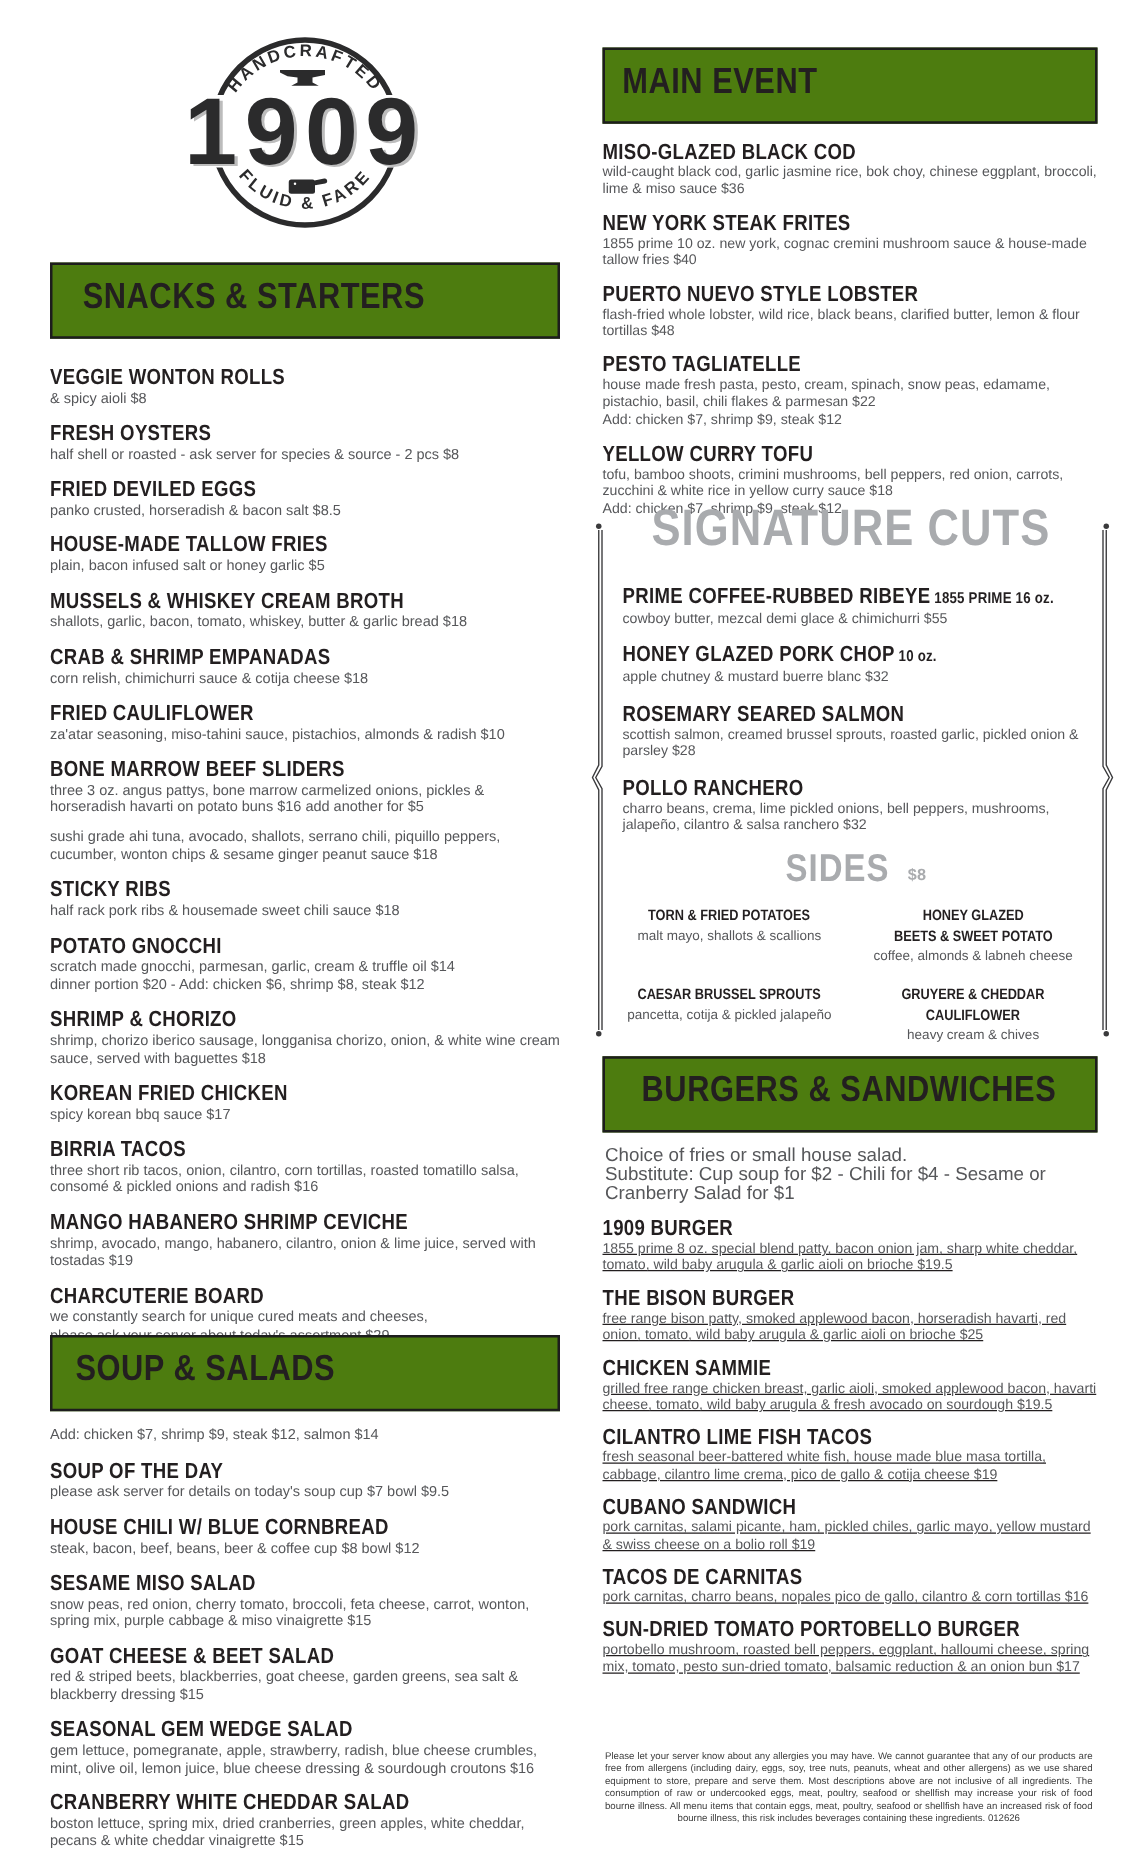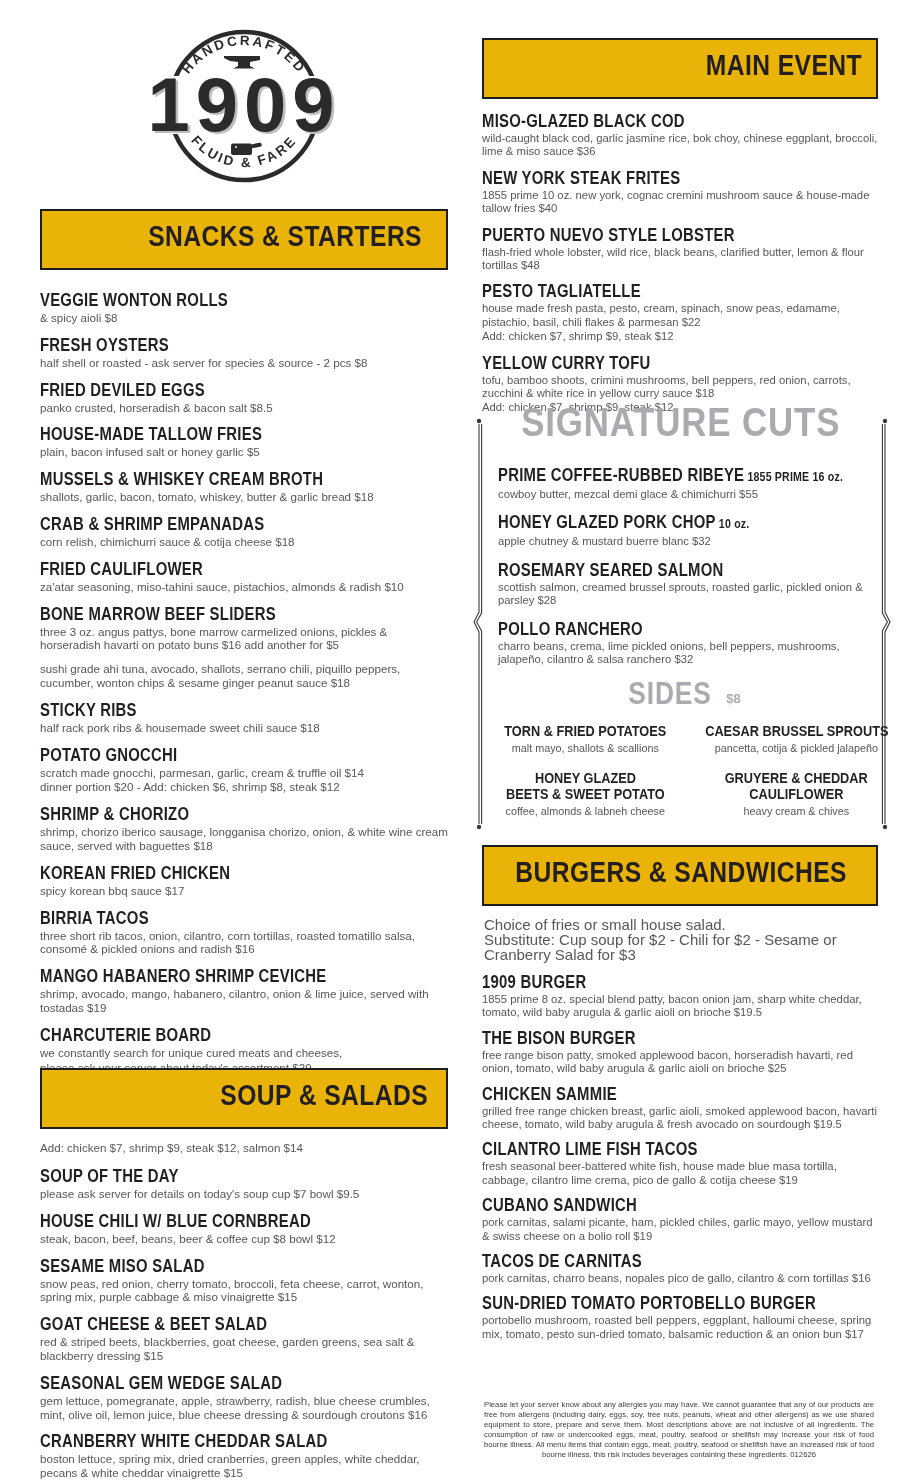--- a/index.html
+++ b/index.html
@@ -14,22 +14,22 @@
 
   
   .cond{display:inline-block;transform:scaleX(0.85);transform-origin:0 50%;white-space:nowrap;}
   .cond-c{display:inline-block;transform:scaleX(0.85);transform-origin:50% 50%;white-space:nowrap;}
 
   
   .logo-wrap{width:230px;margin:20px auto 0;}
 
   
   .section-box{
-    background:#eab308;border:2.5px solid #1d1d1d;
-    text-align:right;padding:8px 0 10px;line-height:34px;
+    background:#4d7c0f;border:2.5px solid #1d1d1d;
+    text-align:left;padding:8px 0 10px;line-height:34px;
   }
   .box-title{font-size:29px;font-weight:bold;color:#231f20;letter-spacing:.5px;}
 
   
   .items{margin-top:18px;}
   .menu-item{margin-bottom:10px;}
   .item-name{font-size:17.5px;font-weight:bold;color:#231f20;line-height:20px;letter-spacing:.3px;}
   .name-suffix{font-size:12.5px;letter-spacing:.2px;}
   .item-desc{font-size:11.6px;color:#56575a;line-height:13.8px;margin-top:1px;}
   .col-right .item-desc{font-size:11.3px;line-height:13.4px;}
@@ -46,27 +46,27 @@
   .sig-items{margin-top:8px;padding:0 24px 0 28px;}
   .sig-items .menu-item{margin-bottom:11px;}
   .bracket{position:absolute;top:16px;width:14px;height:416px;}
   .bracket-left{left:2px;}
   .bracket-right{right:0;transform:scaleX(-1);}
 
   .sides-header{text-align:center;margin-top:4px;line-height:34px;}
   .sides-title{font-size:31px;font-weight:bold;color:#a9abae;letter-spacing:1px;}
   .sides-price{font-size:13px;color:#a9abae;font-weight:bold;margin-left:7px;position:relative;top:-1px;}
   .sides-grid{display:grid;grid-template-columns:1fr 1fr;gap:15px 8px;margin-top:6px;padding:0 20px;text-align:center;}
-  .side-name{font-size:15px;font-weight:bold;color:#231f20;line-height:16.5px;text-align:center;}
+  .side-name{font-size:12px;font-weight:bold;color:#231f20;line-height:16.5px;text-align:center;}
   .side-desc{font-size:10.8px;color:#56575a;line-height:13px;margin-top:2px;}
 
   
   .burgers-block{position:absolute;top:845px;left:0;width:396px;}
   .section-note{font-size:15px;color:#56575a;line-height:15px;margin:11px 0 8px 2px;}
-  .burgers-block .items{margin-top:10px;}
+  .burgers-block .items{margin-top:10px;text-decoration:underline;}
   .burgers-block .menu-item{margin-bottom:8px;}
 
   
   .soup-block{position:absolute;top:1068px;left:0;width:408px;}
   .soup-note{font-size:11.6px;color:#56575a;margin:12px 0 10px;}
   .soup-block .items{margin-top:12px;}
 
   
   .disclaimer{
     position:absolute;top:1400px;left:2px;width:390px;
@@ -279,43 +279,43 @@
 
       <div class="sides-header">
         <span class="sides-title cond-c">SIDES</span><span class="sides-price">$8</span>
       </div>
       <div class="sides-grid">
           <div class="side-item">
             <div class="side-name"><span class="cond-c">TORN &amp; FRIED POTATOES</span></div>
             <div class="side-desc">malt mayo, shallots &amp; scallions</div>
           </div>
           <div class="side-item">
-            <div class="side-name"><span class="cond-c">CAESAR BRUSSEL SPROUTS</span></div>
-            <div class="side-desc">pancetta, cotija &amp; pickled jalapeño</div>
-          </div>
-          <div class="side-item">
             <div class="side-name"><span class="cond-c">HONEY GLAZED</span></div>
             <div class="side-name"><span class="cond-c">BEETS &amp; SWEET POTATO</span></div>
             <div class="side-desc">coffee, almonds &amp; labneh cheese</div>
+          </div>
+          <div class="side-item">
+            <div class="side-name"><span class="cond-c">CAESAR BRUSSEL SPROUTS</span></div>
+            <div class="side-desc">pancetta, cotija &amp; pickled jalapeño</div>
           </div>
           <div class="side-item">
             <div class="side-name"><span class="cond-c">GRUYERE &amp; CHEDDAR</span></div>
             <div class="side-name"><span class="cond-c">CAULIFLOWER</span></div>
             <div class="side-desc">heavy cream &amp; chives</div>
           </div>
         </div>
     </div>
 
     <div class="burgers-block">
       <div class="section-box">
         <span class="box-title cond-c">BURGERS &amp; SANDWICHES</span>
       </div>
       <div class="section-note">
         <div>Choice of fries or small house salad.</div>
-        <div>Substitute: Cup soup for $2  -  Chili for $2  -  Sesame or Cranberry Salad for $3</div>
+        <div>Substitute: Cup soup for $2  -  Chili for $4  -  Sesame or Cranberry Salad for $1</div>
       </div>
       <div class="items">
           <div class="menu-item">
             <div class="item-name"><span class="cond">1909 BURGER</span></div>
             <div class="item-desc">1855 prime 8 oz. special blend patty, bacon onion jam, sharp white cheddar, tomato, wild baby arugula &amp; garlic aioli on brioche  $19.5</div>
           </div>
           <div class="menu-item">
             <div class="item-name"><span class="cond">THE BISON BURGER</span></div>
             <div class="item-desc">free range bison patty, smoked applewood bacon, horseradish havarti, red onion, tomato, wild baby arugula &amp; garlic aioli on brioche  $25</div>
           </div>

